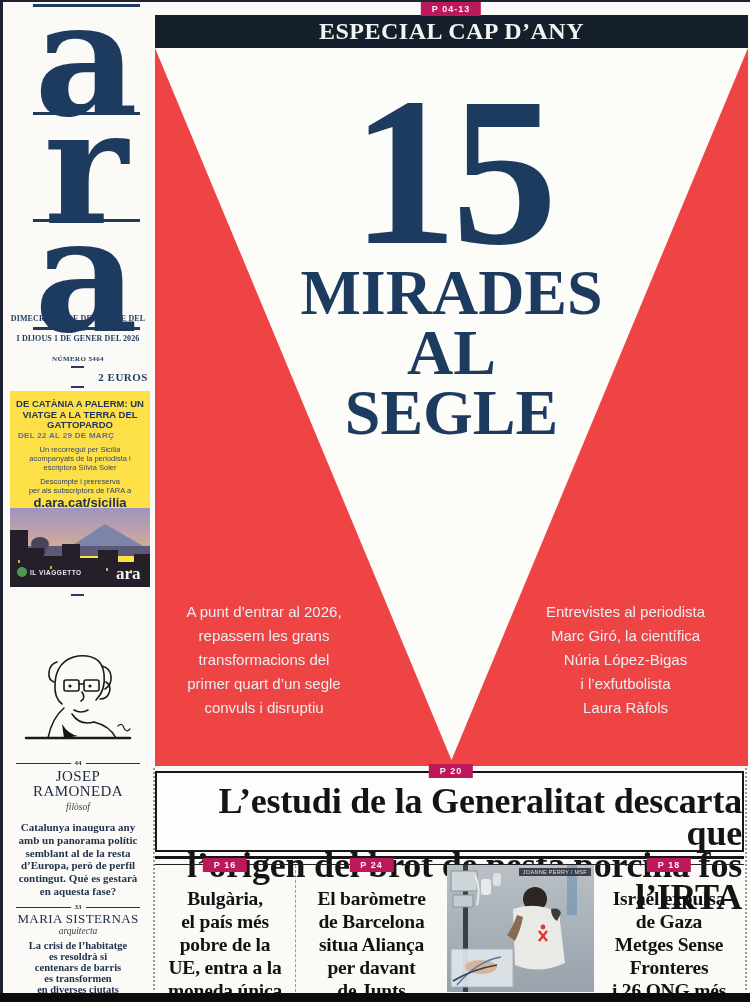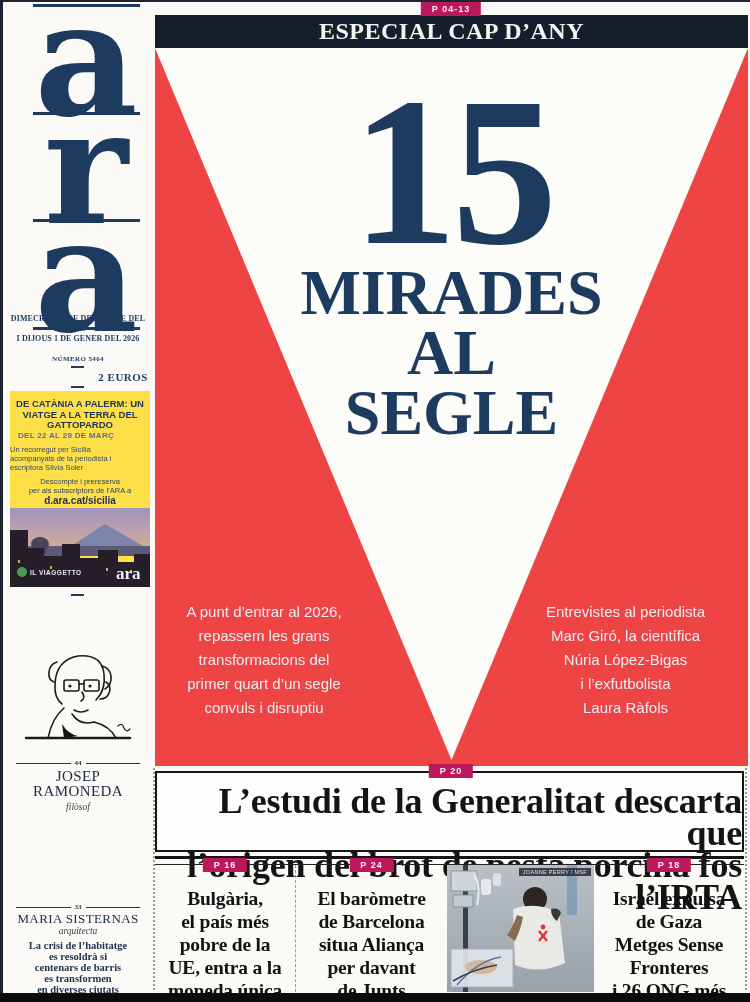--- a/index.html
+++ b/index.html
@@ -26,25 +26,25 @@
   .masthead-price{position:absolute;top:371px;left:8px;width:140px;text-align:right;
       font-weight:bold;font-size:11px;color:#1d3a5f;letter-spacing:.5px;}
 
   
   .promo{position:absolute;top:391px;left:10px;width:140px;height:196px;background:#fde047;}
   .promo-title{padding-top:8px;font-family:"Liberation Sans",sans-serif;font-weight:bold;
       font-size:9.5px;line-height:10.5px;color:#22345a;text-align:center;}
   .promo-dates{font-family:"Liberation Sans",sans-serif;font-weight:bold;
       font-size:8px;color:#5e6b9e;text-align:left;letter-spacing:.3px;padding-left:8px;}
   .promo-body{margin-top:5px;font-family:"Liberation Sans",sans-serif;
-      font-size:7.5px;line-height:9px;color:#374672;text-align:left;}
+      font-size:7.5px;line-height:9px;color:#374672;text-align:center;}
   .promo-offer{margin-top:5px;font-family:"Liberation Sans",sans-serif;
       font-size:7.5px;line-height:9px;color:#2e3e68;text-align:center;}
   .promo-url{font-family:"Liberation Sans",sans-serif;font-weight:bold;
-      font-size:10px;color:#1c2c54;text-align:center;}
+      font-size:13px;color:#1c2c54;text-align:center;}
   .promo-img{position:absolute;bottom:0;left:0;}
 
   
   .pagenum-divider{position:absolute;left:16px;width:124px;display:flex;align-items:center;gap:4px;
       color:#26344e;font-weight:bold;font-size:7px;}
   .pagenum-divider .dl{flex:1;height:1px;background:#26344e;}
   .columnist-name{position:absolute;left:5px;width:146px;text-align:center;font-weight:normal;
       color:#1b2b45;letter-spacing:.4px;}
   .columnist-role{position:absolute;left:5px;width:146px;text-align:center;
       font-style:italic;font-size:9.5px;color:#3d3d3d;}
@@ -167,20 +167,26 @@
   </svg>
 
   <div class="pagenum-divider" style="top:759px">
     <i class="dl"></i>
       <span data-bind="columnists.0.page">44</span>
       <i class="dl"></i>
   </div>
   <div class="columnist-name" style="top:769px;font-size:15px;line-height:15px" data-bind-lines="columnists.0.name_lines">JOSEP
 RAMONEDA</div>
   <div class="columnist-role" style="top:802px" data-bind="columnists.0.role">filòsof</div>
+  <div class="columnist-text" style="top:821px;font-size:11px;line-height:12.8px" data-bind-lines="columnists.0.text_lines">Catalunya inaugura any
+amb un panorama polític
+semblant al de la resta
+d’Europa, però de perfil
+contingut. Què es gestarà
+en aquesta fase?</div>
 
   <div class="pagenum-divider" style="top:903px">
     <i class="dl"></i>
       <span data-bind="columnists.1.page">33</span>
       <i class="dl"></i>
   </div>
   <div class="columnist-name" style="top:912px;font-size:13px;line-height:13px" data-bind-lines="columnists.1.name_lines">MARIA SISTERNAS</div>
   <div class="columnist-role" style="top:926px" data-bind="columnists.1.role">arquitecta</div>
   <div class="columnist-text" style="top:940px;font-size:10.5px;line-height:11px" data-bind-lines="columnists.1.text_lines">La crisi de l’habitatge
 es resoldrà si

